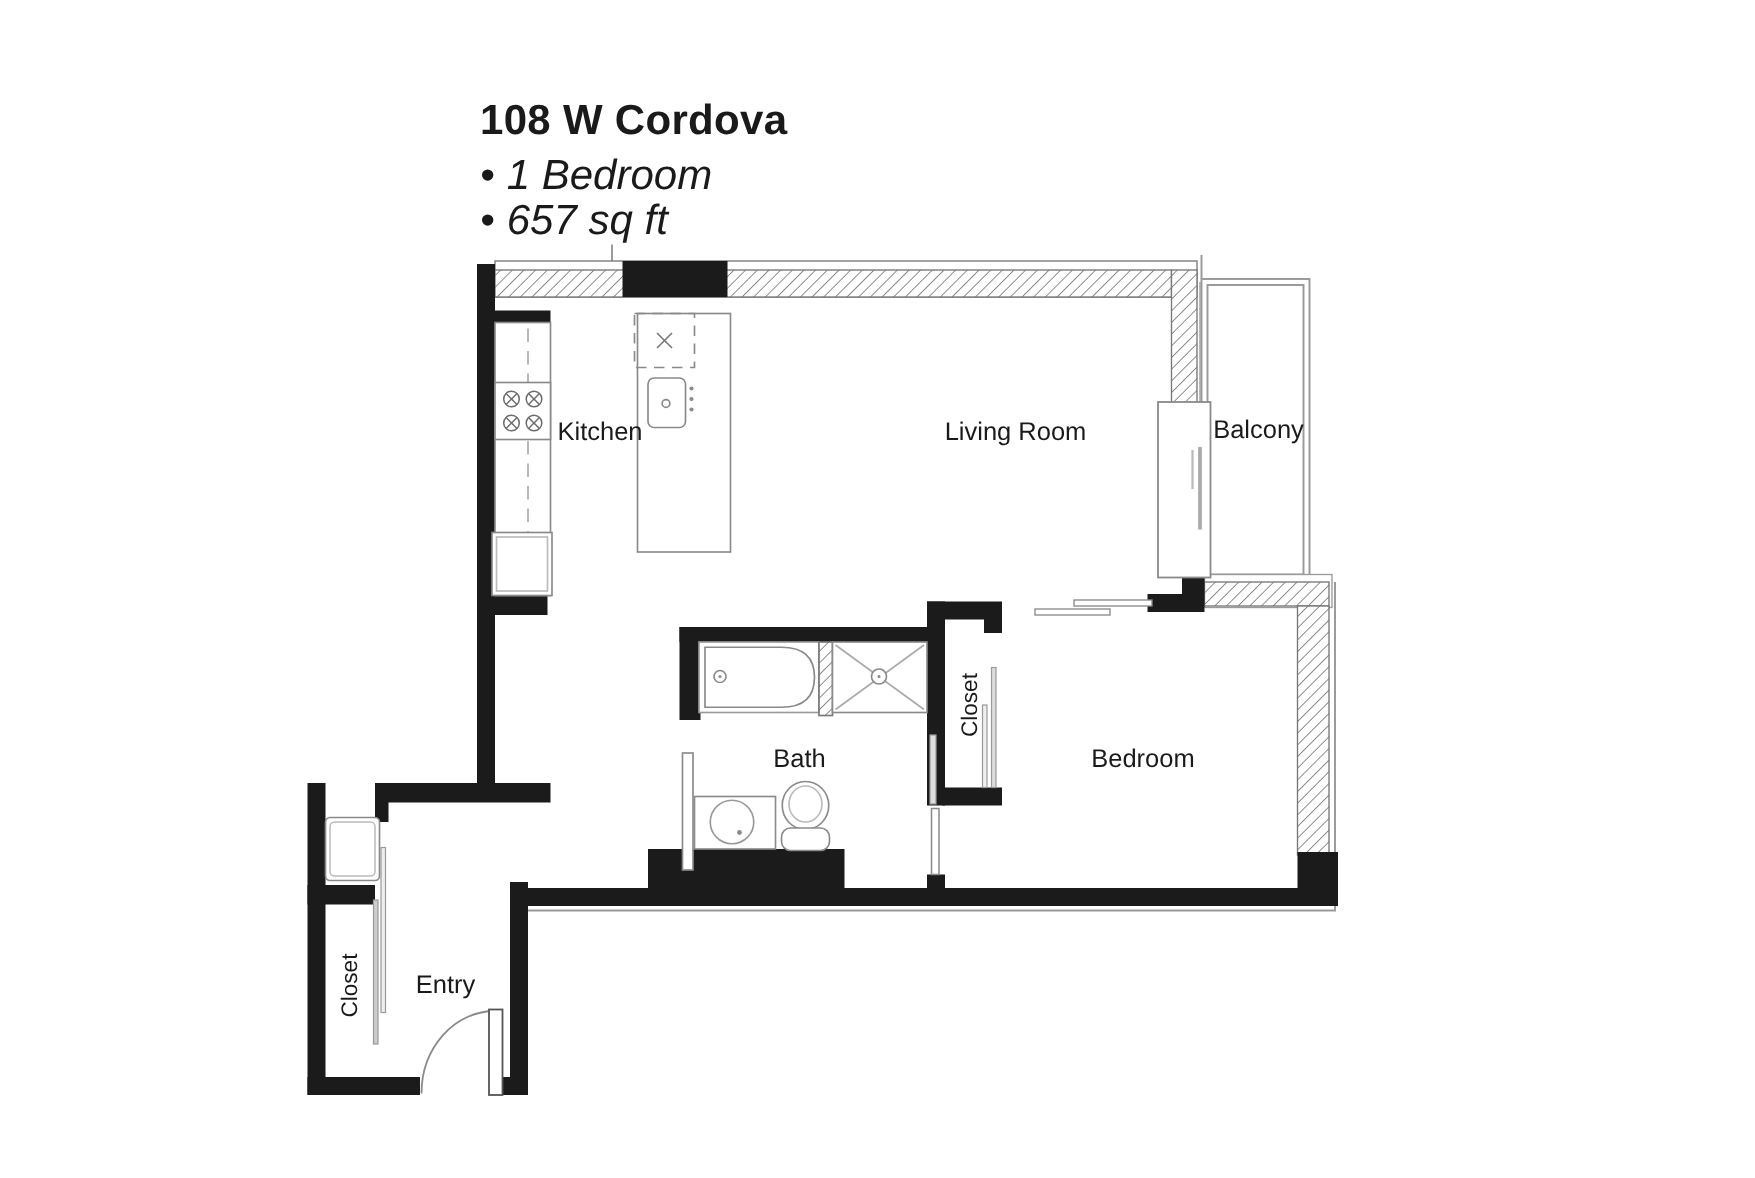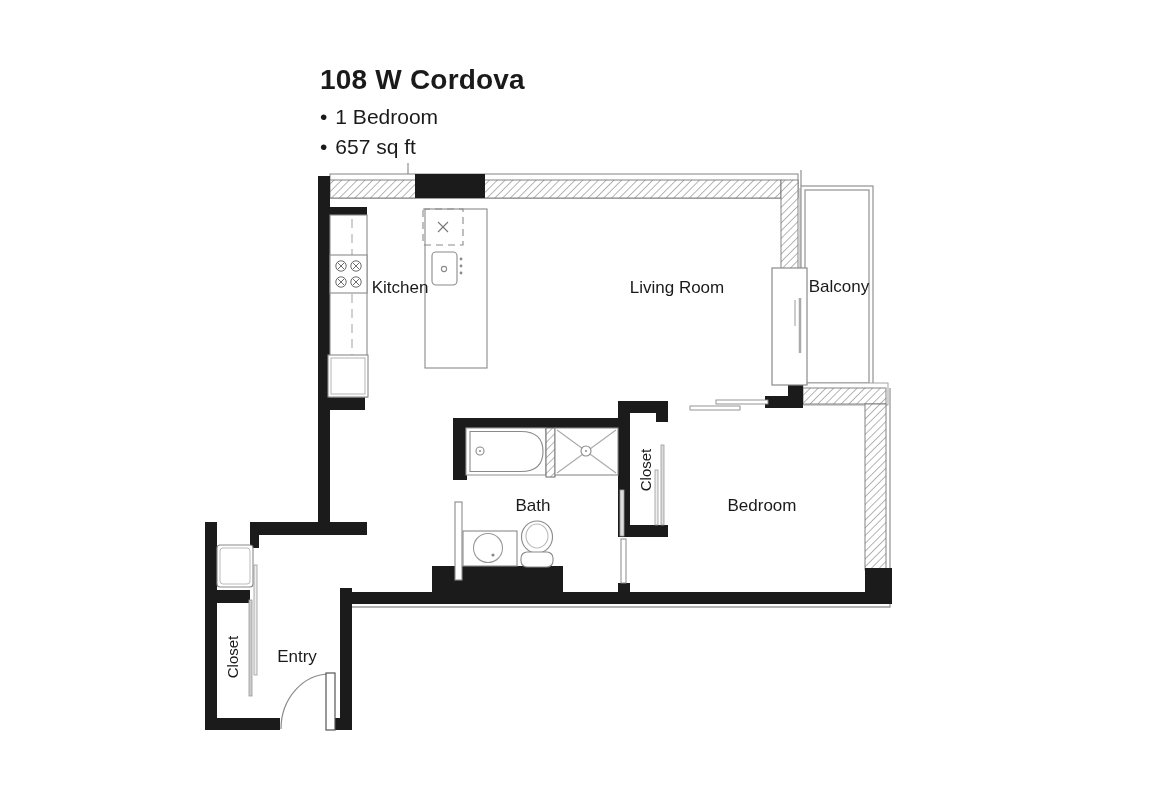--- a/index.html
+++ b/index.html
@@ -1,20 +1,20 @@
 <!DOCTYPE html>
 <html><head>
 <meta charset="utf-8">
 <style>
   html,body{margin:0;padding:0;background:#ffffff;width:1170px;height:785px;overflow:hidden;
     font-family:"Liberation Sans", sans-serif;}
   .stage{position:relative;width:962px;height:785px;background:#fff;}
   .plan-header{position:absolute;left:320px;top:64px;color:#1a1a1a;}
   .plan-header h1{margin:0 0 6px 0;font-size:28px;font-weight:bold;letter-spacing:0.2px;}
-  .plan-header .detail-line{font-size:21px;line-height:30px;}
+  .plan-header .detail-line{font-size:28px;line-height:30px;font-style:italic;}
   .plan-header .bullet{margin-right:8px;}
   svg text{fill:#1a1a1a;font-family:"Liberation Sans", sans-serif;}
   svg{position:absolute;left:0;top:0;}
 </style>
 </head>
 <body>
 
 <div class="stage">
 
   <div class="plan-header">

